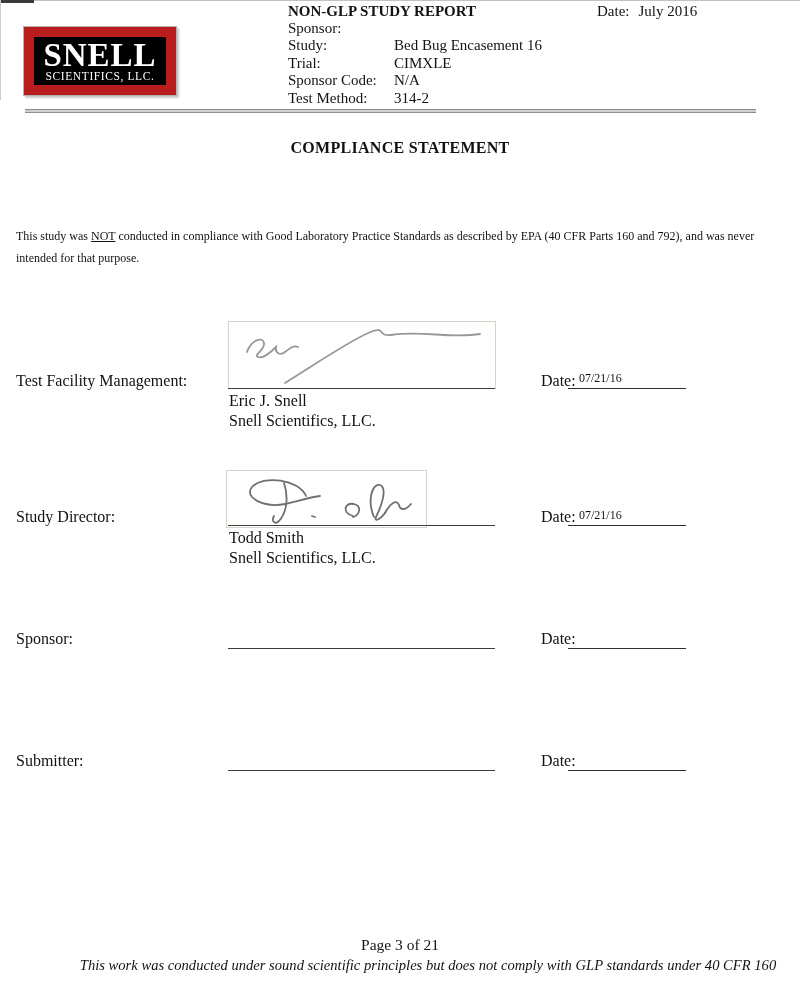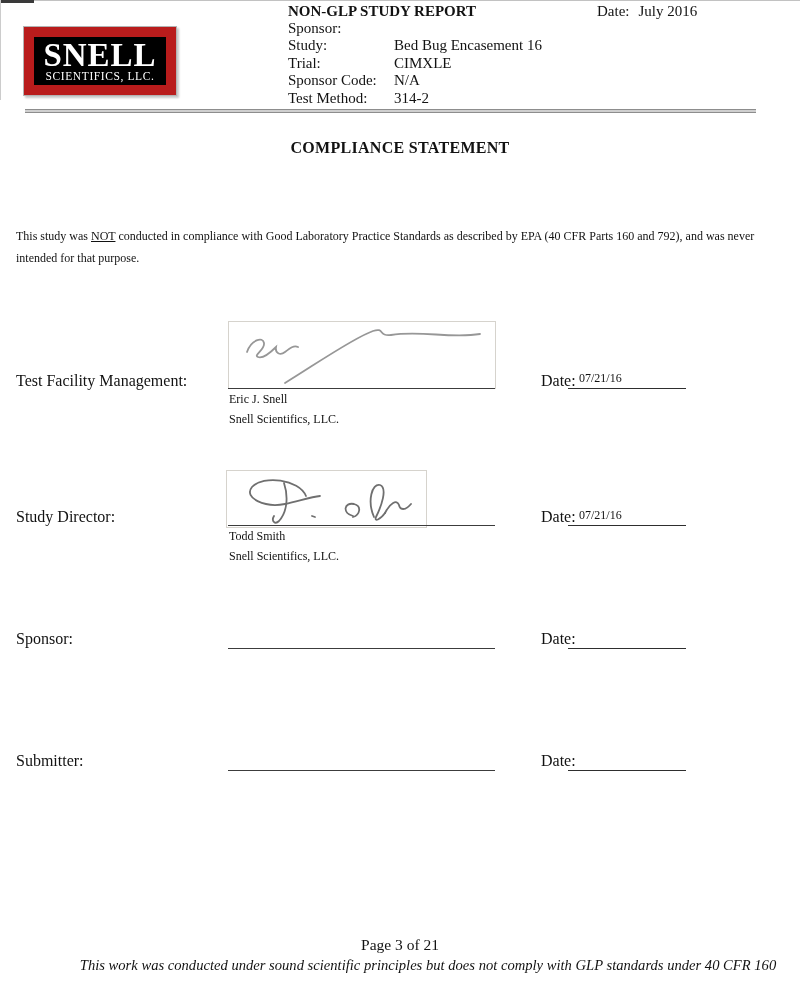--- a/index.html
+++ b/index.html
@@ -48,21 +48,21 @@
   .role     { position:absolute; left:16px;  font-size:16px; white-space:nowrap; }
   .sigline  { position:absolute; left:228px; width:267px; height:0; border-top:1.5px solid #3c3c3c; }
   .datelbl  { position:absolute; left:541px; font-size:16px; }
   .dateval  {
     position:absolute; left:568px; width:118px; height:19px; box-sizing:border-box;
     padding-left:11px; font-size:12px; line-height:17px;
     border-bottom:1.4px solid #2e2e2e;
   }
   .sigbox   { position:absolute; background:#fff; border:1px solid #d6d3cd; }
   .sigbox svg { width:100%; height:100%; display:block; }
-  .sig-name, .sig-co { position:absolute; left:229px; font-size:12px; white-space:nowrap; }
+  .sig-name, .sig-co { position:absolute; left:229px; font-size:16px; white-space:nowrap; }
 
   .s1-box  { left:228px; top:321px; width:266px; height:66px; }
   .s1-role { top:372px; } .s1-line { top:388px; } .s1-dl { top:372px; } .s1-dv { top:370px; }
   .s1-name { top:392px; } .s1-co { top:412px; }
 
   .s2-box  { left:226px; top:470px; width:199px; height:56px; }
   .s2-role { top:508px; } .s2-line { top:525px; } .s2-dl { top:508px; } .s2-dv { top:507px; }
   .s2-name { top:529px; } .s2-co { top:549px; }
 
   .s3-role { top:630px; } .s3-line { top:648px; } .s3-dl { top:630px; } .s3-dv { top:630px; }

